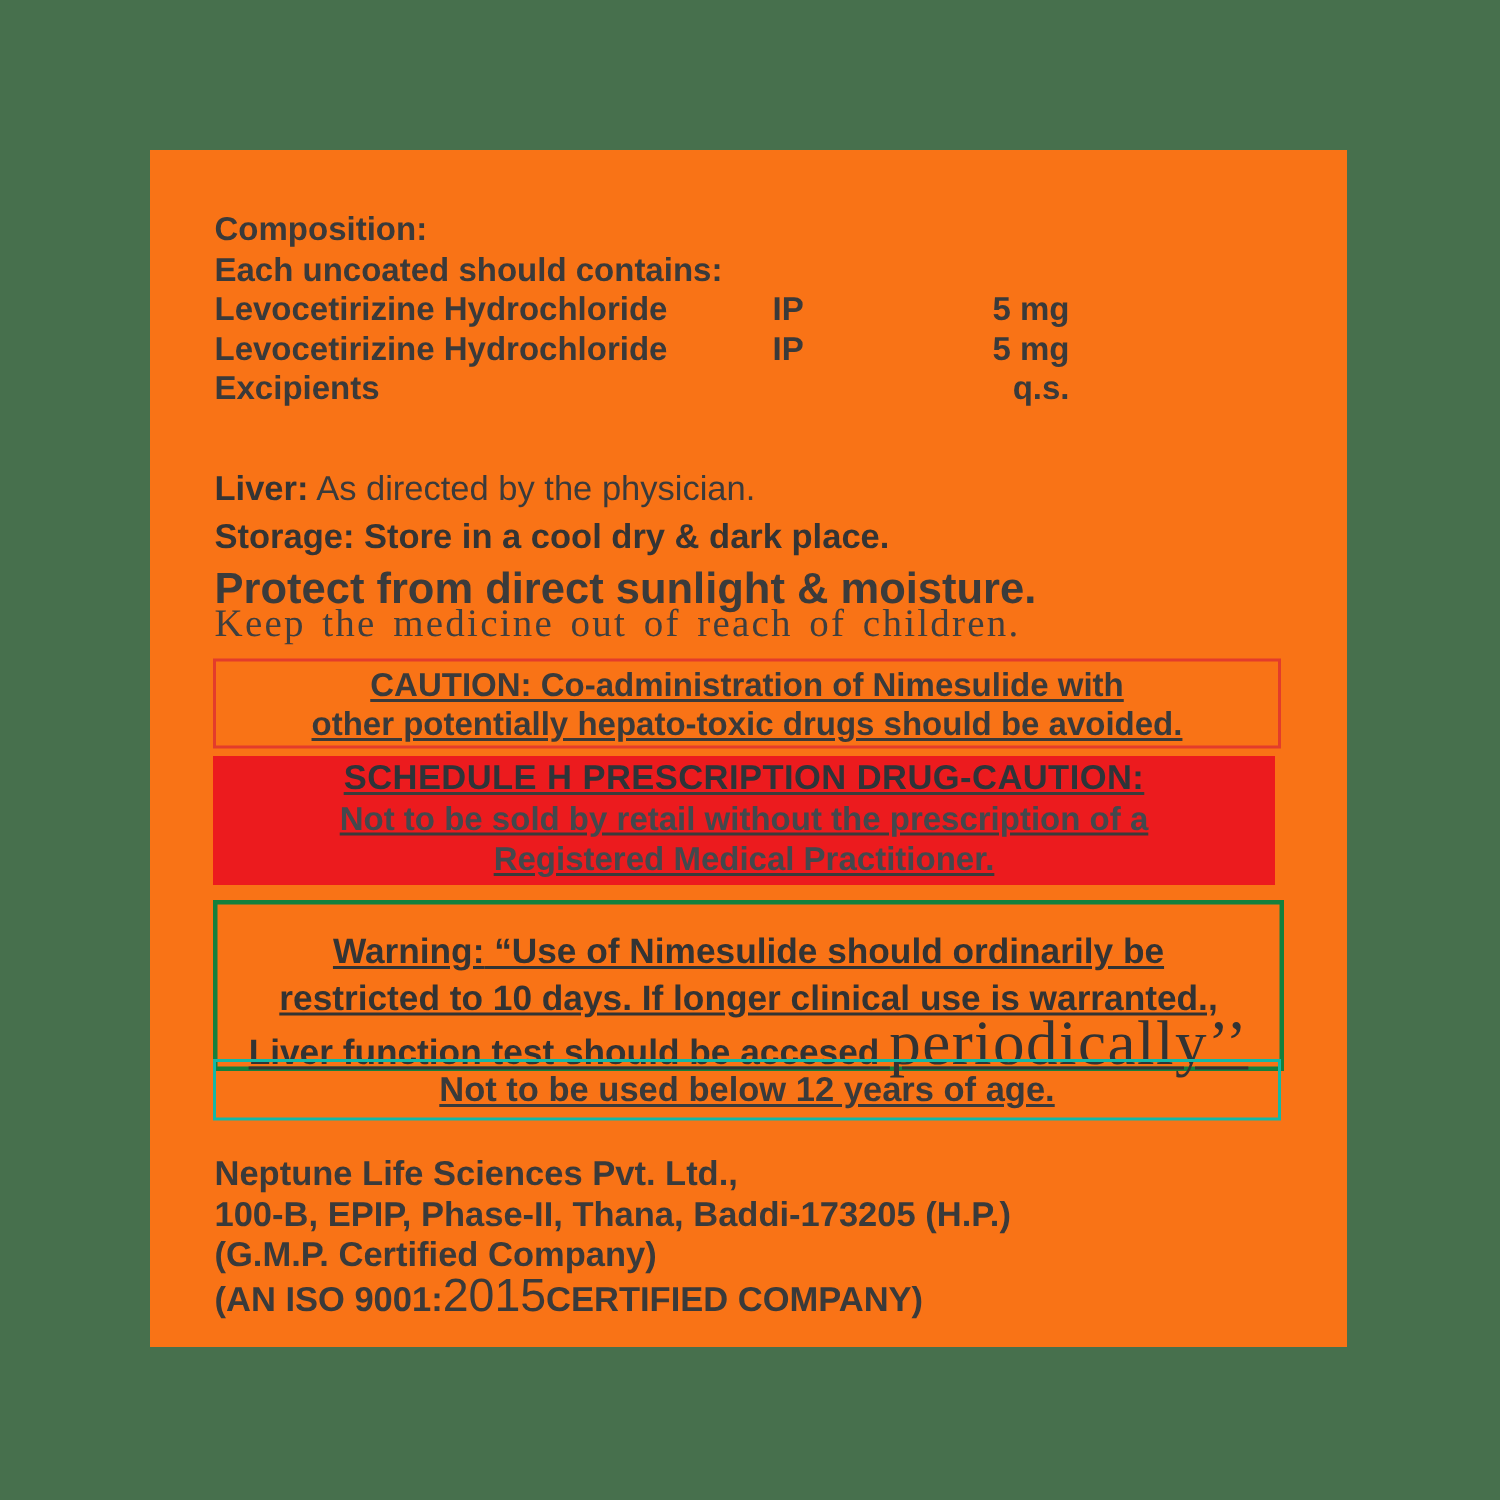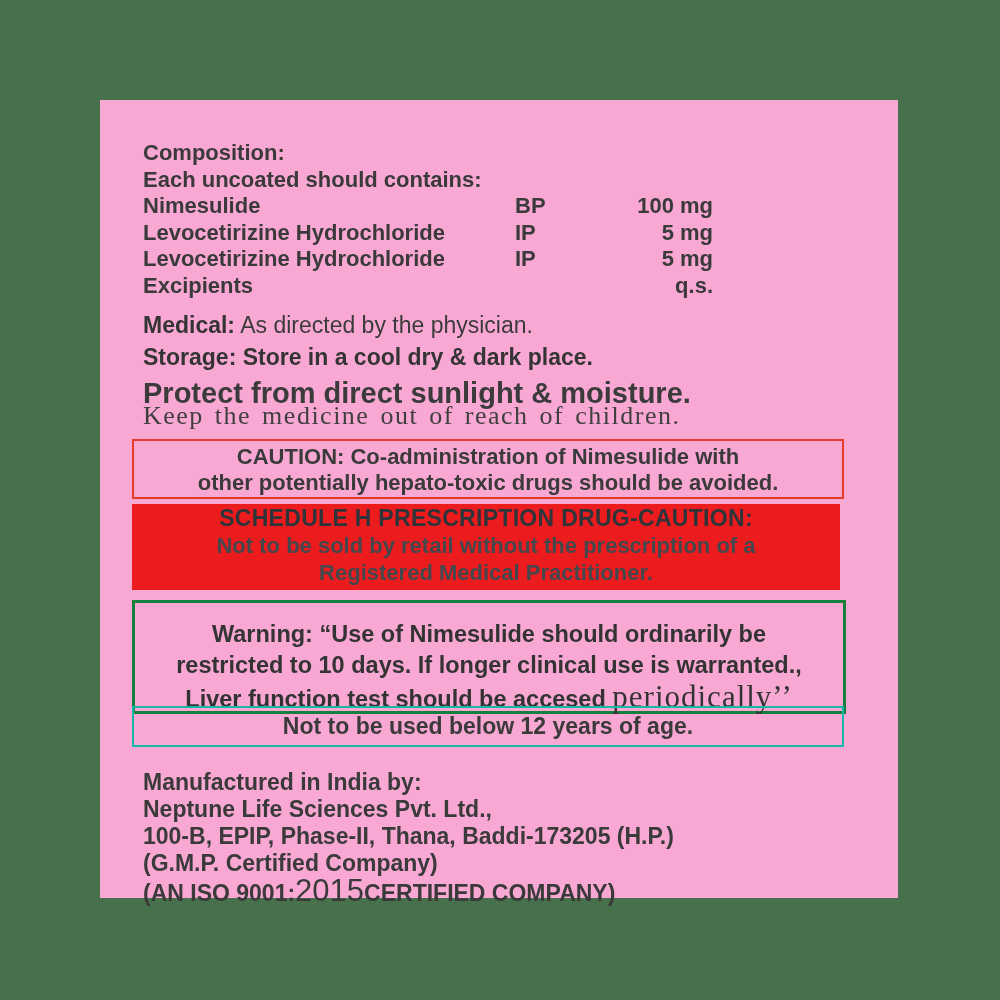--- a/index.html
+++ b/index.html
@@ -6,90 +6,85 @@
   body{
     width:1000px;height:1000px;
     background:#47704d;
     font-family:"Liberation Sans","DejaVu Sans",sans-serif;
     position:relative;
     overflow:hidden;
   }
   .label{
     position:absolute;left:100px;top:100px;
     width:798px;height:798px;
-    background:#f9a8d4;
+    background:#f97316;
     color:#3b3b3b;
     filter:blur(0.25px);
   }
   .block{position:absolute;left:43px;right:43px;}
 
   
   .comp{top:40px;font-size:22px;line-height:26.5px;font-weight:600;color:#3a3a3a;}
   .comp-row{display:grid;grid-template-columns:372px 62px 136px;}
   .comp-row .amt{text-align:right;}
 
   
   .dosage{top:212px;font-size:23px;}
   .storage{top:244px;font-size:23px;font-weight:bold;color:#343434;}
   .protect{top:277px;font-size:29px;font-weight:600;}
   .keep{top:301px;font-family:"Liberation Serif","DejaVu Serif",serif;
         font-size:26px;letter-spacing:1.5px;word-spacing:3px;color:#3f3f3f;}
   .blabel{font-weight:bold;color:#343434;}
 
   
-  .cbox{position:absolute;left:32px;width:708px;text-align:center;box-sizing:content-box;}
+  .cbox{position:absolute;left:42px;width:708px;text-align:center;box-sizing:content-box;text-decoration:underline;}
   .caution{top:339px;height:53px;border:2px solid #e33c2b;
            font-size:22px;line-height:26px;font-weight:600;padding-top:3px;color:#3a3a3a;}
   .schedule{top:404px;height:86px;background:#ec1b1e;border:none;
             padding-top:0;}
   .schedule .shead{font-size:23px;font-weight:bold;color:#2e3439;line-height:28px;letter-spacing:0.3px;}
   .schedule .sline{font-size:22px;line-height:27px;color:#44484d;font-weight:600;}
   .warning{top:500px;height:92px;border:3px solid #15803d;
            font-size:23.5px;line-height:31px;font-weight:600;padding-top:16px;color:#333;}
   .warning .wserif{font-family:"Liberation Serif","DejaVu Serif",serif;
-                   font-size:31px;font-weight:normal;letter-spacing:1px;}
+                   font-size:42px;font-weight:normal;letter-spacing:1px;}
   .agebox{top:606px;height:37px;border:2px solid #14b8a6;
           font-size:23px;line-height:37px;font-weight:600;color:#3a3a3a;}
 
   
   .mfg{top:669px;font-size:23px;line-height:27px;font-weight:600;color:#3a3a3a;}
   .iso-year{font-size:31px;font-weight:normal;line-height:27px;}
 </style>
 </head>
 <body>
 
 <div class="label">
 
   <div class="block comp">
     <div>Composition:</div>
     <div>Each uncoated should contains:</div>
 
     <div class="comp-row">
-      <span>Nimesulide</span>
-      <span>BP</span>
-      <span class="amt">100 mg</span>
-    </div>
-    <div class="comp-row">
       <span>Levocetirizine Hydrochloride</span>
       <span>IP</span>
       <span class="amt">5 mg</span>
     </div>
     <div class="comp-row">
       <span>Levocetirizine  Hydrochloride</span>
       <span>IP</span>
       <span class="amt">5 mg</span>
     </div>
     <div class="comp-row">
       <span>Excipients</span>
       <span></span>
       <span class="amt">q.s.</span>
     </div>
   </div>
 
-  <div class="block dosage"><span class="blabel">Medical:</span><span>  As directed by the physician.</span></div>
+  <div class="block dosage"><span class="blabel">Liver:</span><span>  As directed by the physician.</span></div>
 
   <div class="block storage">Storage: Store in a cool dry &amp; dark place.</div>
 
   <div class="block protect">Protect from direct sunlight &amp; moisture.</div>
 
   <div class="block keep">Keep the medicine out of reach of children.</div>
 
   <div class="cbox caution">
     <div>CAUTION: Co-administration of Nimesulide with</div>
     <div>other potentially hepato-toxic drugs should be avoided.</div>
@@ -103,20 +98,19 @@
 
   <div class="cbox warning">
     <div><span class="blabel">Warning:</span><span> “Use of Nimesulide should ordinarily be</span></div>
     <div>restricted to 10 days. If longer clinical use is warranted.,</div>
     <div><span>Liver function test should be accesed </span><span class="wserif">periodically’’</span></div>
   </div>
 
   <div class="cbox agebox">Not to be used below 12 years of age.</div>
 
   <div class="block mfg">
-    <div>Manufactured in India by:</div>
     <div>Neptune Life Sciences Pvt. Ltd.,</div>
     <div>100-B, EPIP, Phase-II, Thana, Baddi-173205 (H.P.)</div>
     <div>(G.M.P. Certified Company)</div>
     <div><span>(AN ISO 9001:</span><span class="iso-year">2015</span><span>CERTIFIED COMPANY)</span></div>
   </div>
 
 </div>
 
 </body></html>

